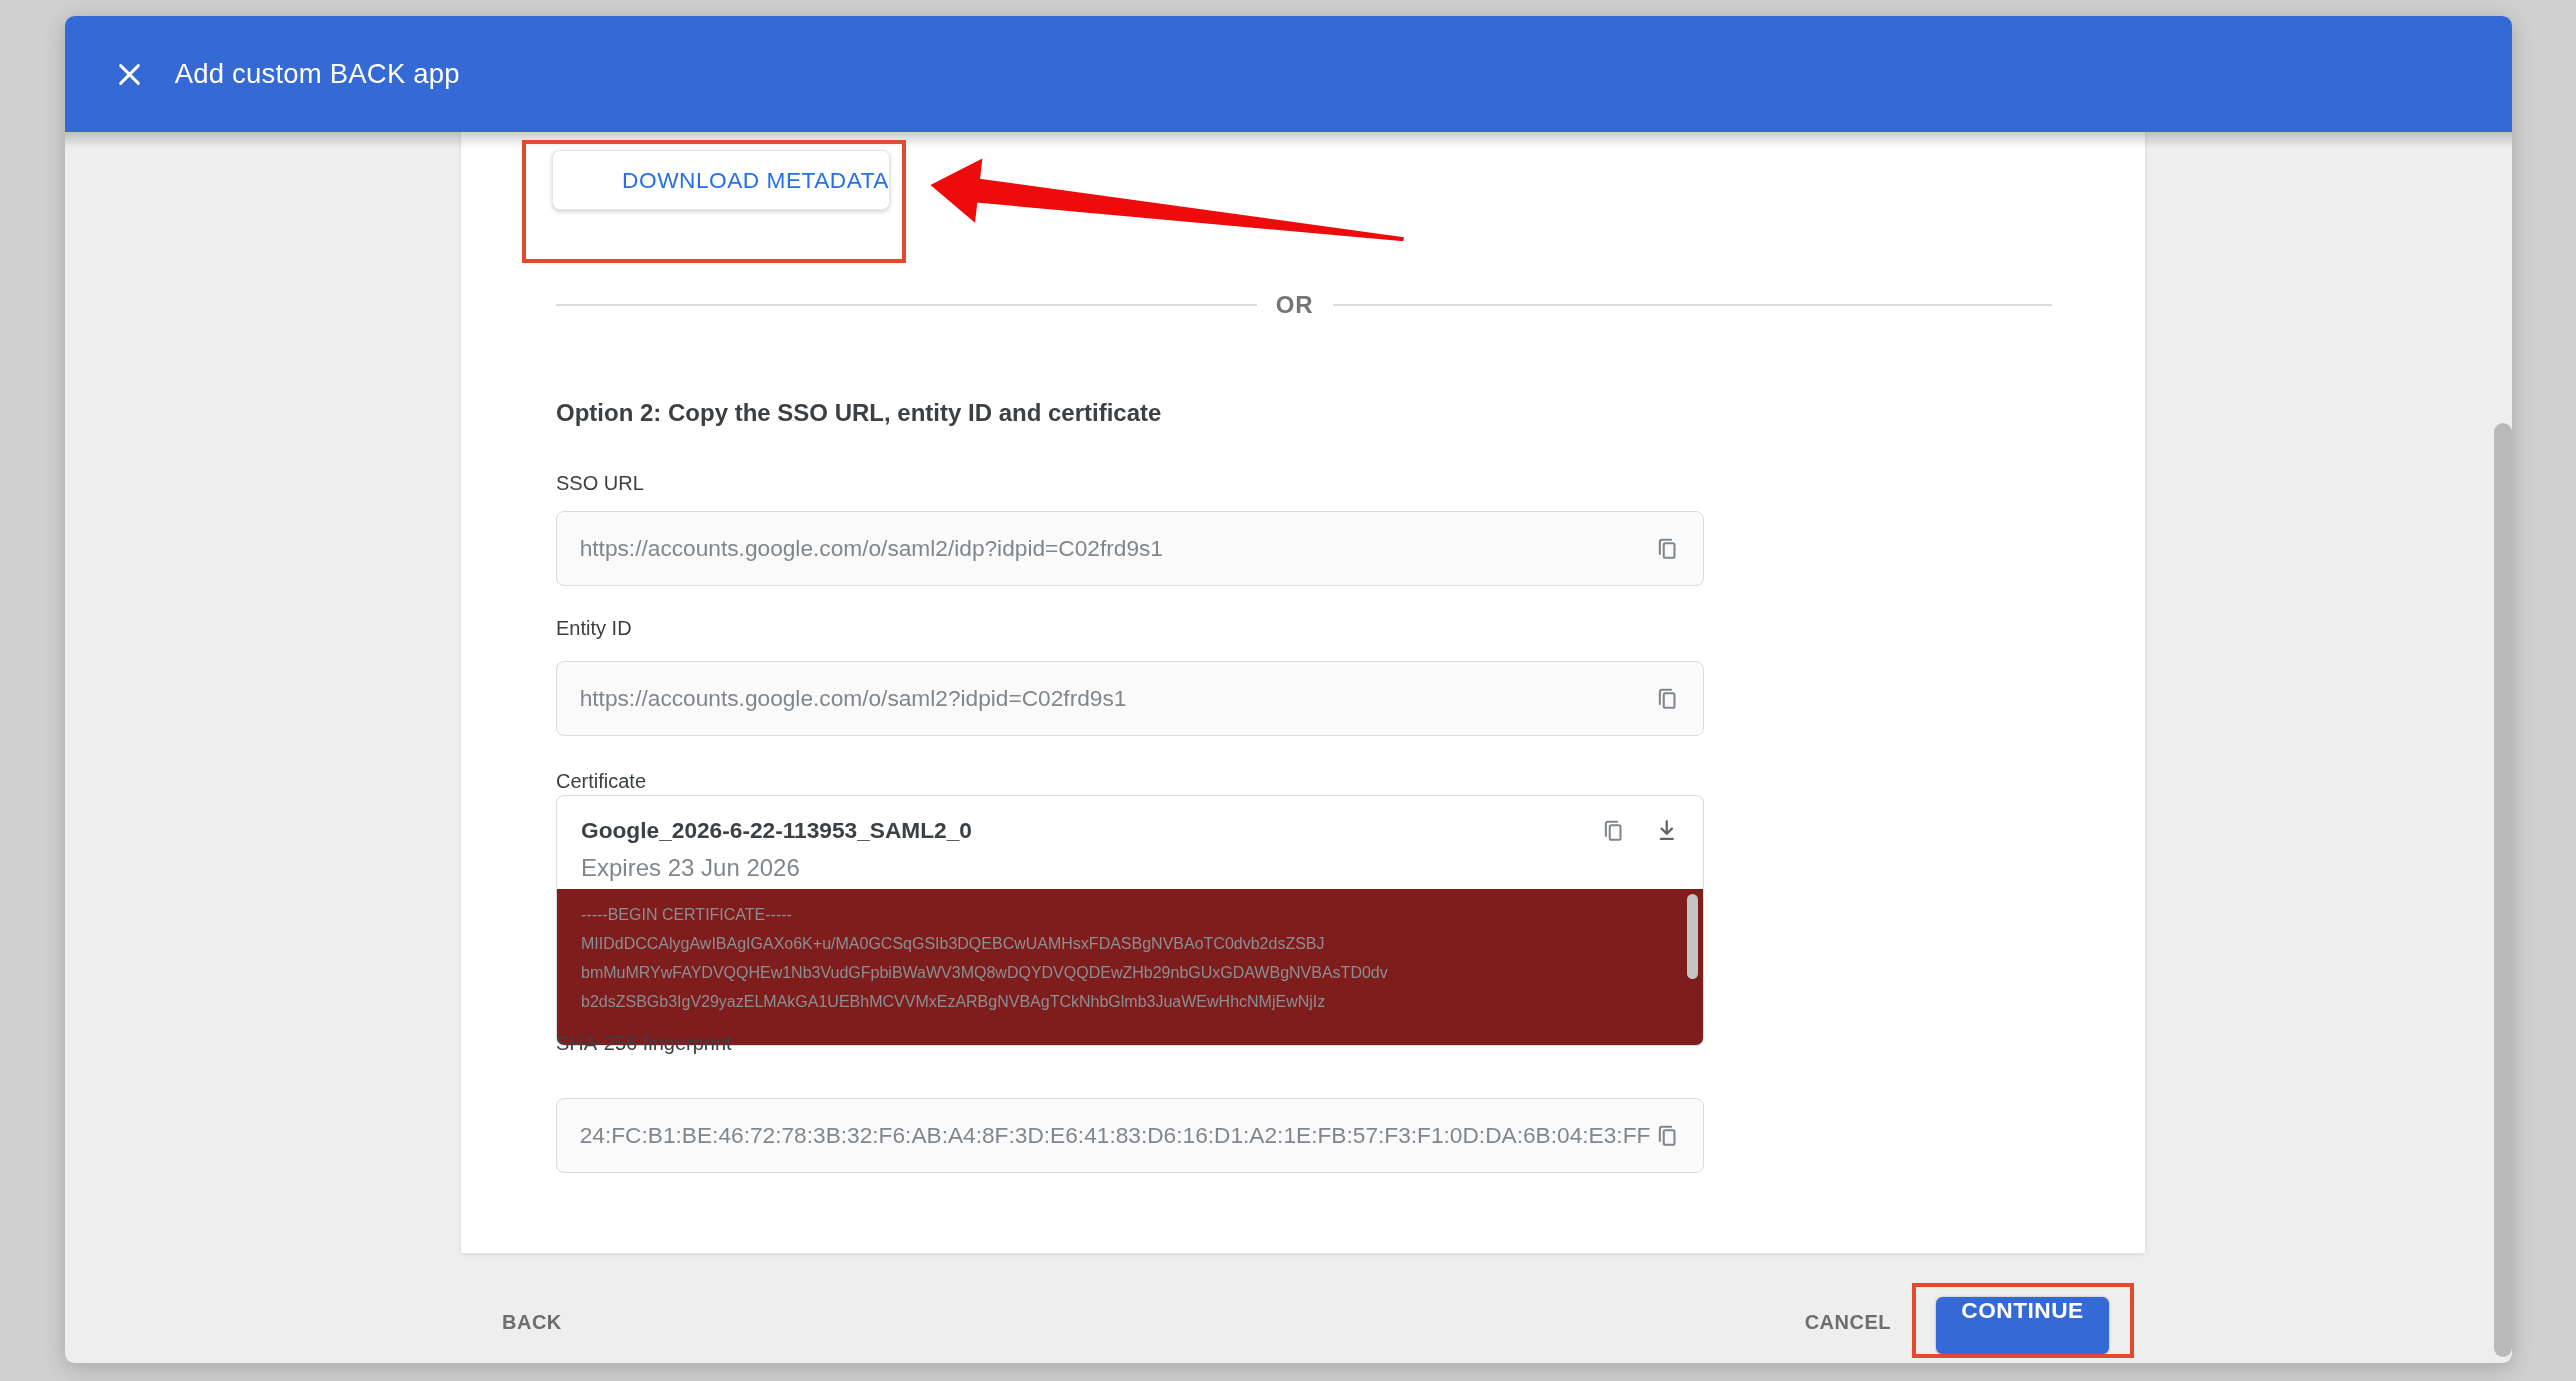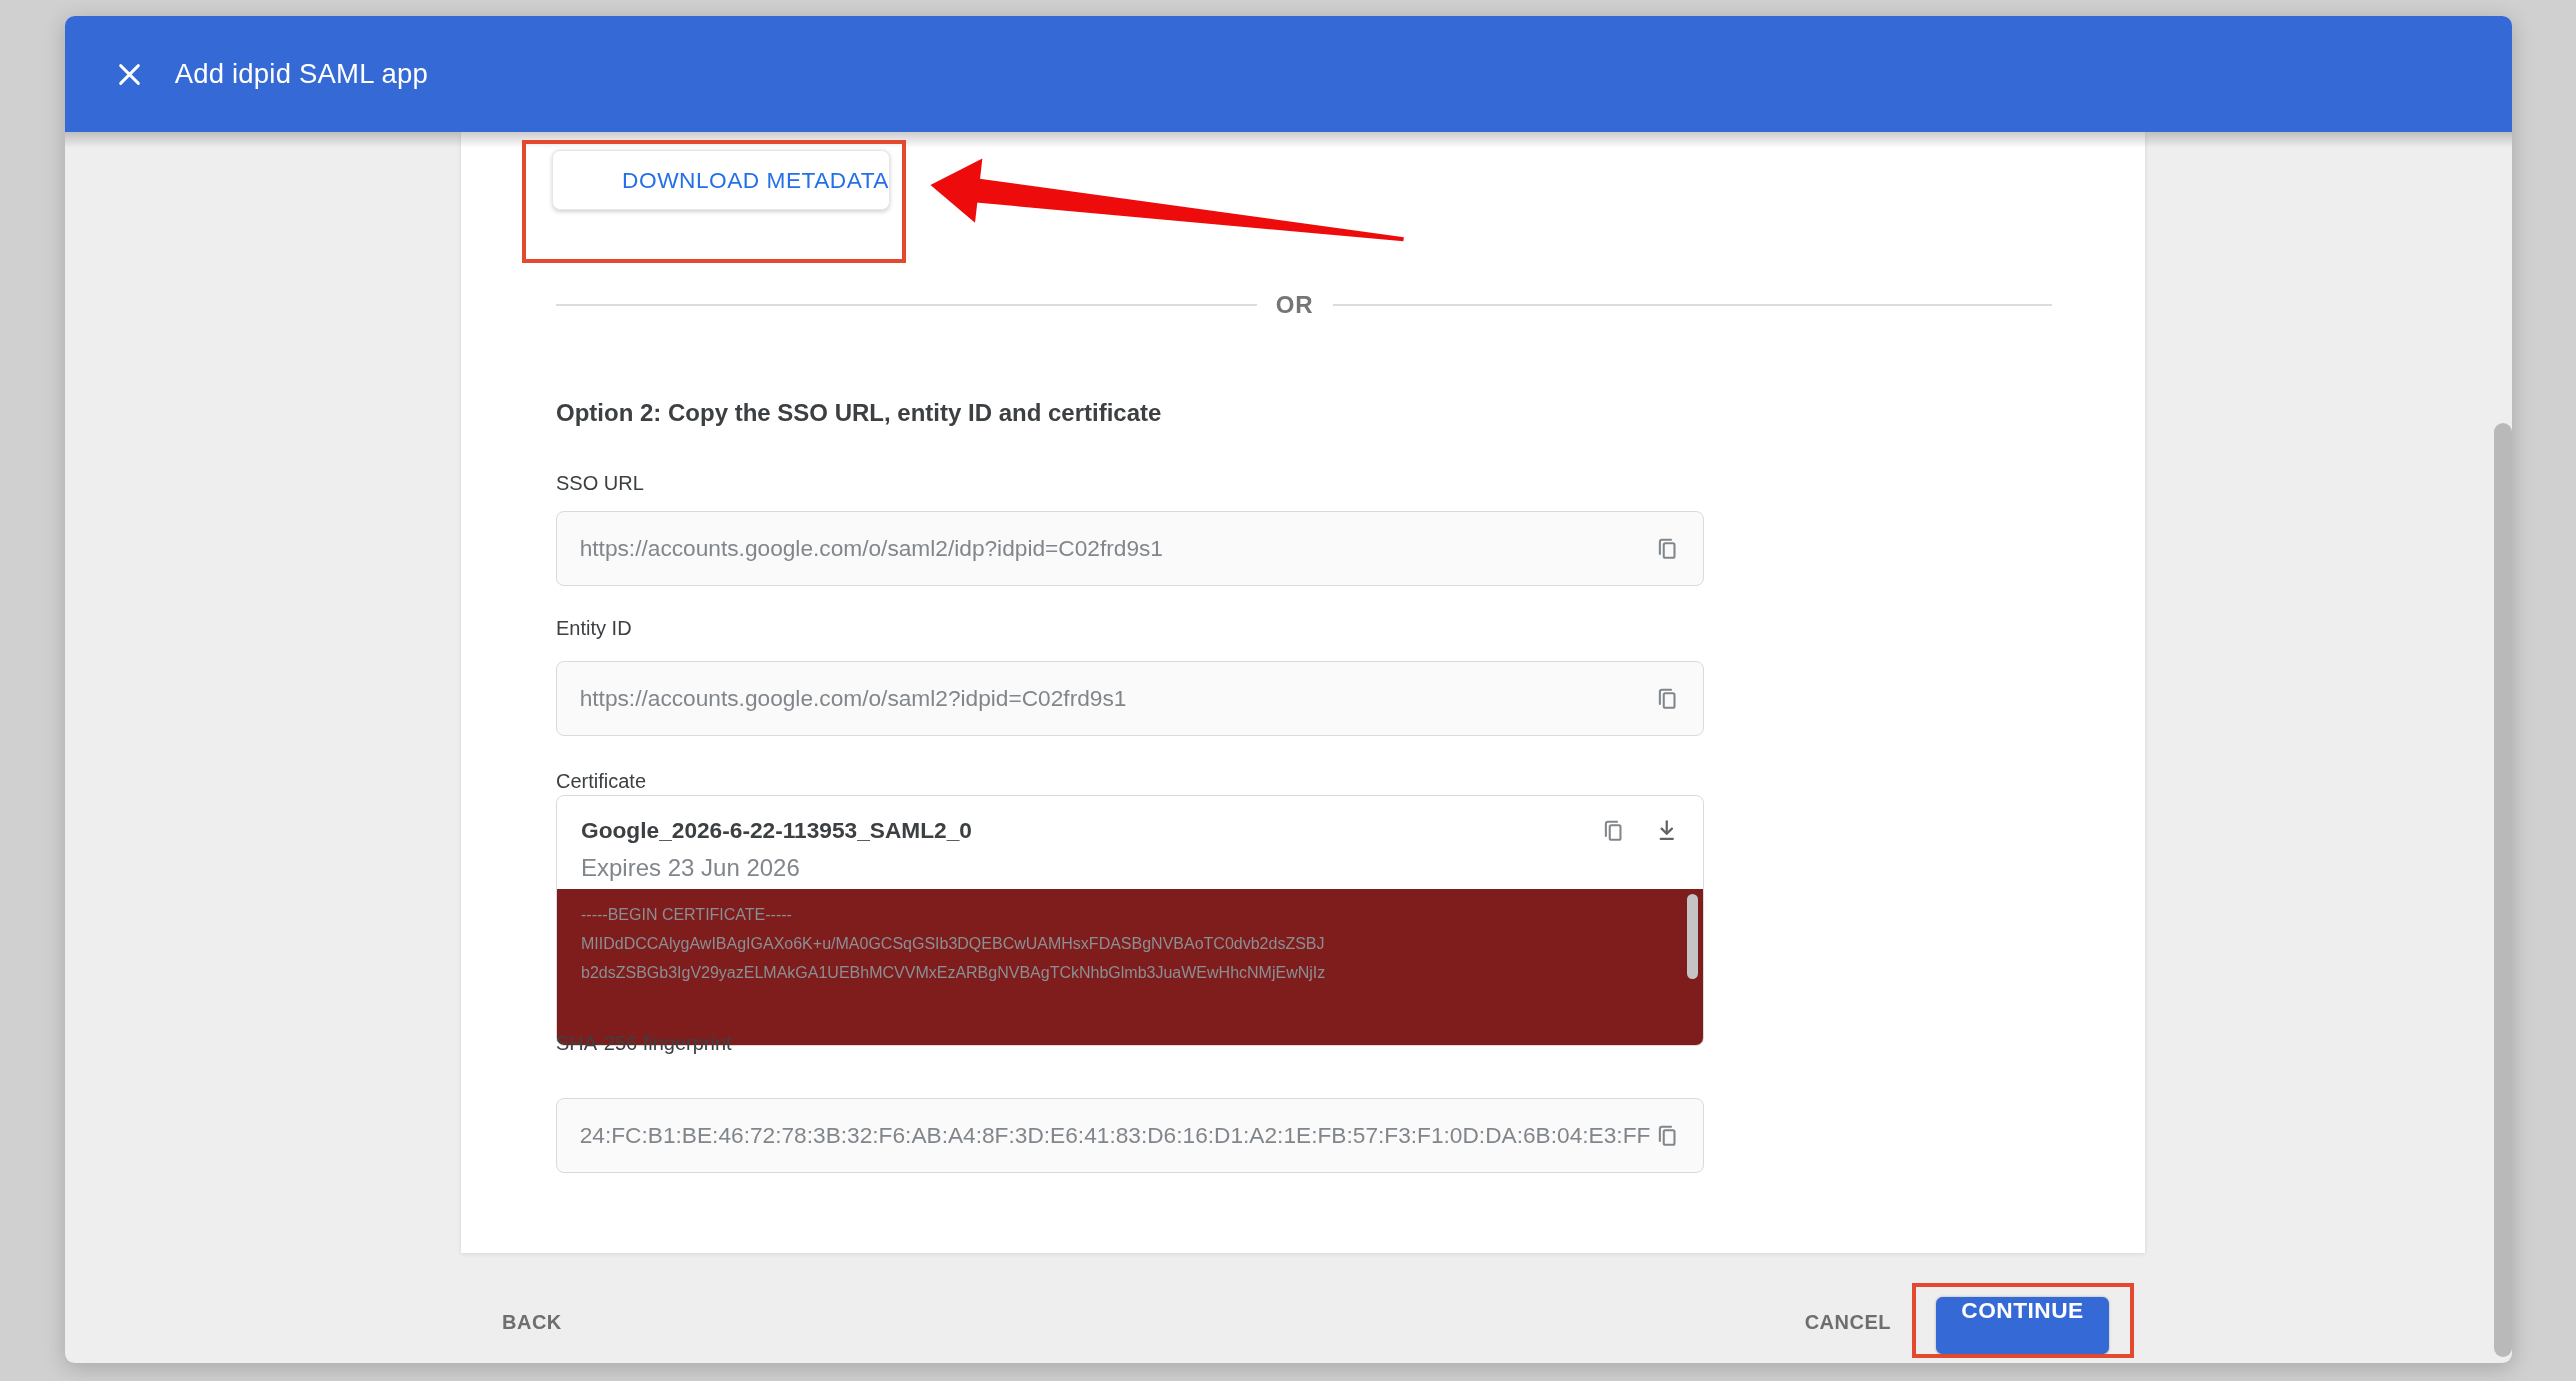--- a/index.html
+++ b/index.html
@@ -111,21 +111,21 @@
 
   <div class="dialog">
 
     <div class="dialog-header">
       <div class="close-btn">
         <svg width="29" height="29" viewBox="0 0 36 36">
           <line x1="7" y1="7" x2="29" y2="29" stroke="#ffffff" stroke-width="3.6" stroke-linecap="round"></line>
           <line x1="29" y1="7" x2="7" y2="29" stroke="#ffffff" stroke-width="3.6" stroke-linecap="round"></line>
         </svg>
       </div>
-      <div class="dialog-title">Add idpid SAML app</div>
+      <div class="dialog-title">Add custom BACK app</div>
     </div>
     <div class="body-shadow"></div>
 
     <div class="card">
 
       <div class="dl-btn">
         <span>DOWNLOAD METADATA</span>
       </div>
 
       <div class="or-line left"></div>
@@ -171,20 +171,21 @@
             <svg width="27.5" height="27.5" viewBox="0 0 32 32">
               <line x1="16" y1="5" x2="16" y2="19" stroke="#5f6368" stroke-width="2.6" stroke-linecap="round"></line>
               <path d="M10 13.5 L16 19.5 L22 13.5" fill="none" stroke="#5f6368" stroke-width="2.6" stroke-linecap="round" stroke-linejoin="round"></path>
               <line x1="9" y1="25.5" x2="23" y2="25.5" stroke="#5f6368" stroke-width="2.6" stroke-linecap="round"></line>
             </svg>
           </span>
         </div>
         <div class="cert-body">
           <div>-----BEGIN CERTIFICATE-----</div>
           <div>MIIDdDCCAlygAwIBAgIGAXo6K+u/MA0GCSqGSIb3DQEBCwUAMHsxFDASBgNVBAoTC0dvb2dsZSBJ</div>
+          <div>bmMuMRYwFAYDVQQHEw1Nb3VudGFpbiBWaWV3MQ8wDQYDVQQDEwZHb29nbGUxGDAWBgNVBAsTD0dv</div>
           <div>b2dsZSBGb3IgV29yazELMAkGA1UEBhMCVVMxEzARBgNVBAgTCkNhbGlmb3JuaWEwHhcNMjEwNjIz</div>
           <div class="cert-scrollbar"></div>
         </div>
       </div>
 
       <div class="field-label sha">SHA-256 fingerprint</div>
       <div class="input sha">
         <span class="val">24:FC:B1:BE:46:72:78:3B:32:F6:AB:A4:8F:3D:E6:41:83:D6:16:D1:A2:1E:FB:57:F3:F1:0D:DA:6B:04:E3:FF</span>
         <span class="icon-btn">
           <svg width="27.5" height="27.5" viewBox="0 0 32 32">

